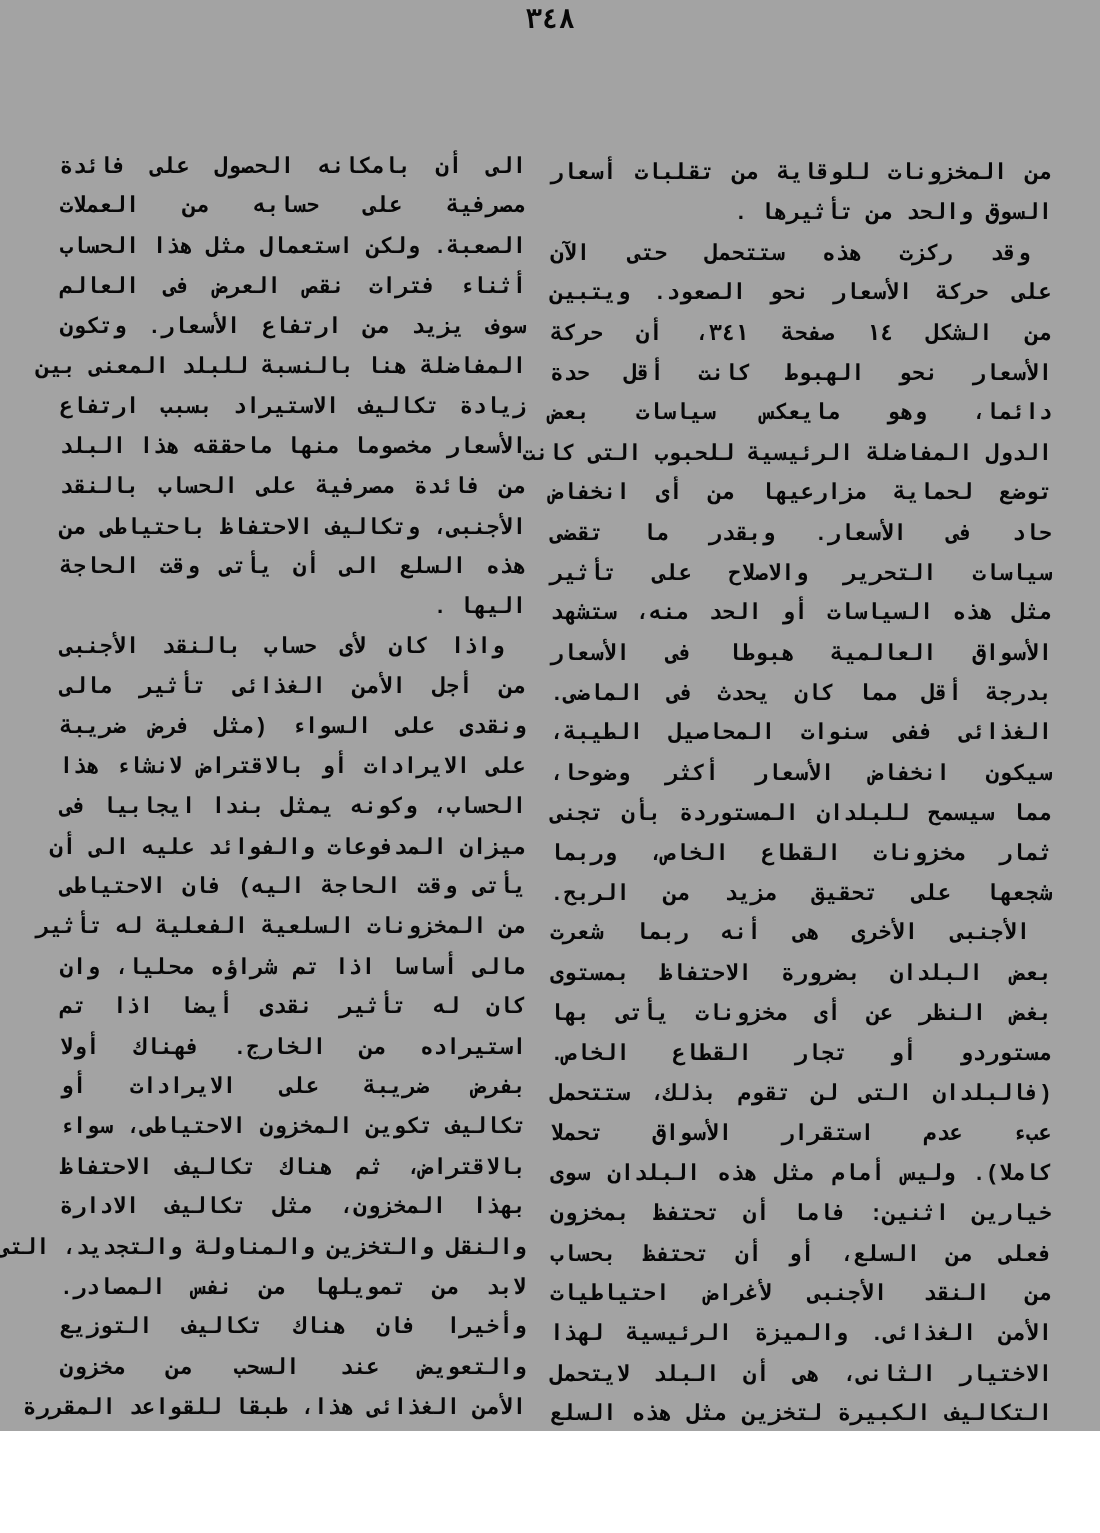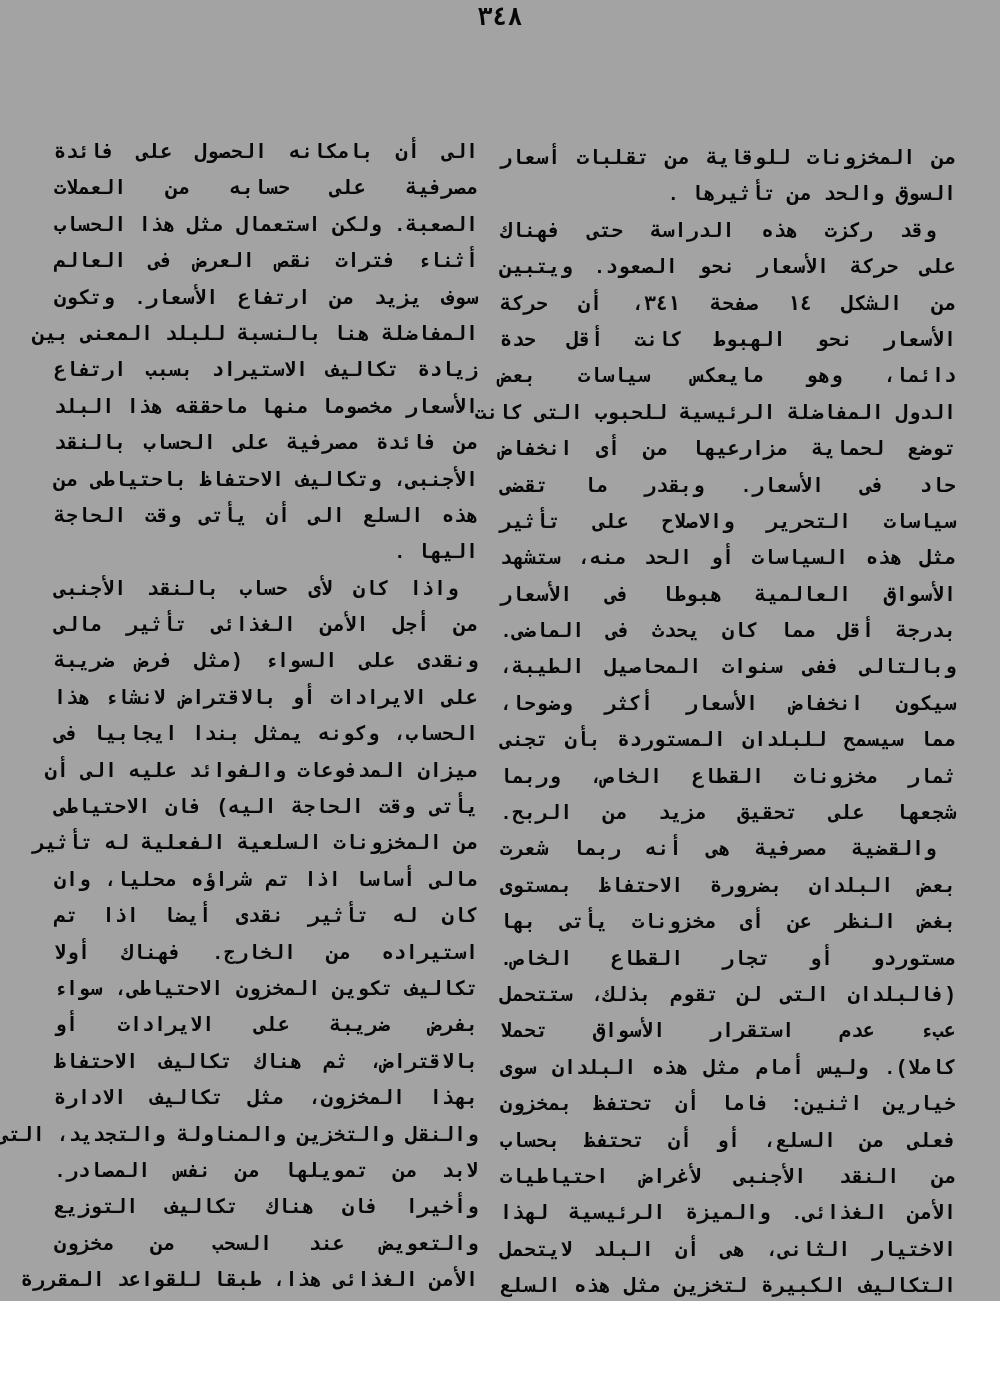--- a/index.html
+++ b/index.html
@@ -61,38 +61,38 @@
 </style>
 </head>
 <body>
 
 <div class="page">
   <div class="page-number">٣٤٨</div>
 
   <div class="text-column col-right">
       <div class="line">من المخزونات للوقاية من تقلبات أسعار</div>
       <div class="line end">السوق والحد من تأثيرها .</div>
-      <div class="line indent">وقد ركزت هذه الدراسة حتى فهناك</div>
+      <div class="line indent">وقد ركزت هذه ستتحمل حتى الآن</div>
       <div class="line">على حركة الأسعار نحو الصعود. ويتبين</div>
       <div class="line">من الشكل ١٤ صفحة ٣٤١، أن حركة</div>
       <div class="line">الأسعار نحو الهبوط كانت أقل حدة</div>
       <div class="line">دائما، وهو مايعكس سياسات بعض</div>
       <div class="line">الدول المفاضلة الرئيسية للحبوب التى كانت</div>
       <div class="line">توضع لحماية مزارعيها من أى انخفاض</div>
       <div class="line">حاد فى الأسعار. وبقدر ما تقضى</div>
       <div class="line">سياسات التحرير والاصلاح على تأثير</div>
       <div class="line">مثل هذه السياسات أو الحد منه، ستشهد</div>
       <div class="line">الأسواق العالمية هبوطا فى الأسعار</div>
       <div class="line">بدرجة أقل مما كان يحدث فى الماضى.</div>
-      <div class="line">وبالتالى ففى سنوات المحاصيل الطيبة،</div>
+      <div class="line">الغذائى ففى سنوات المحاصيل الطيبة،</div>
       <div class="line">سيكون انخفاض الأسعار أكثر وضوحا،</div>
       <div class="line">مما سيسمح للبلدان المستوردة بأن تجنى</div>
       <div class="line">ثمار مخزونات القطاع الخاص، وربما</div>
       <div class="line">شجعها على تحقيق مزيد من الربح.</div>
-      <div class="line indent">والقضية مصرفية هى أنه ربما شعرت</div>
+      <div class="line indent">الأجنبى الأخرى هى أنه ربما شعرت</div>
       <div class="line">بعض البلدان بضرورة الاحتفاظ بمستوى</div>
       <div class="line">بغض النظر عن أى مخزونات يأتى بها</div>
       <div class="line">مستوردو أو تجار القطاع الخاص.</div>
       <div class="line">(فالبلدان التى لن تقوم بذلك، ستتحمل</div>
       <div class="line">عبء عدم استقرار الأسواق تحملا</div>
       <div class="line">كاملا). وليس أمام مثل هذه البلدان سوى</div>
       <div class="line">خيارين اثنين: فاما أن تحتفظ بمخزون</div>
       <div class="line">فعلى من السلع، أو أن تحتفظ بحساب</div>
       <div class="line">من النقد الأجنبى لأغراض احتياطيات</div>
       <div class="line">الأمن الغذائى. والميزة الرئيسية لهذا</div>
@@ -118,22 +118,22 @@
       <div class="line">من أجل الأمن الغذائى تأثير مالى</div>
       <div class="line">ونقدى على السواء (مثل فرض ضريبة</div>
       <div class="line">على الايرادات أو بالاقتراض لانشاء هذا</div>
       <div class="line">الحساب، وكونه يمثل بندا ايجابيا فى</div>
       <div class="line">ميزان المدفوعات والفوائد عليه الى أن</div>
       <div class="line">يأتى وقت الحاجة اليه) فان الاحتياطى</div>
       <div class="line">من المخزونات السلعية الفعلية له تأثير</div>
       <div class="line">مالى أساسا اذا تم شراؤه محليا، وان</div>
       <div class="line">كان له تأثير نقدى أيضا اذا تم</div>
       <div class="line">استيراده من الخارج. فهناك أولا</div>
+      <div class="line">بفرض ضريبة على الايرادات أو</div>
       <div class="line">تكاليف تكوين المخزون الاحتياطى، سواء</div>
-      <div class="line">بفرض ضريبة على الايرادات أو</div>
       <div class="line">بالاقتراض، ثم هناك تكاليف الاحتفاظ</div>
       <div class="line">بهذا المخزون، مثل تكاليف الادارة</div>
       <div class="line">والنقل والتخزين والمناولة والتجديد، التى</div>
       <div class="line">لابد من تمويلها من نفس المصادر.</div>
       <div class="line">وأخيرا فان هناك تكاليف التوزيع</div>
       <div class="line">والتعويض عند السحب من مخزون</div>
       <div class="line">الأمن الغذائى هذا، طبقا للقواعد المقررة</div>
       <div class="line">من قبل. والحل المثالى هو تجديد</div>
     </div>
 </div>

